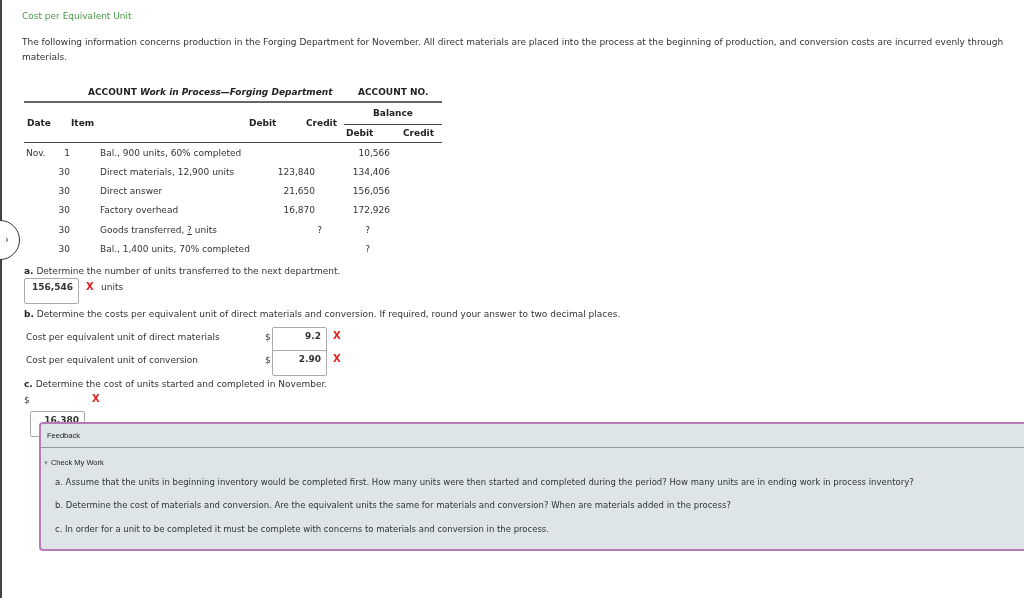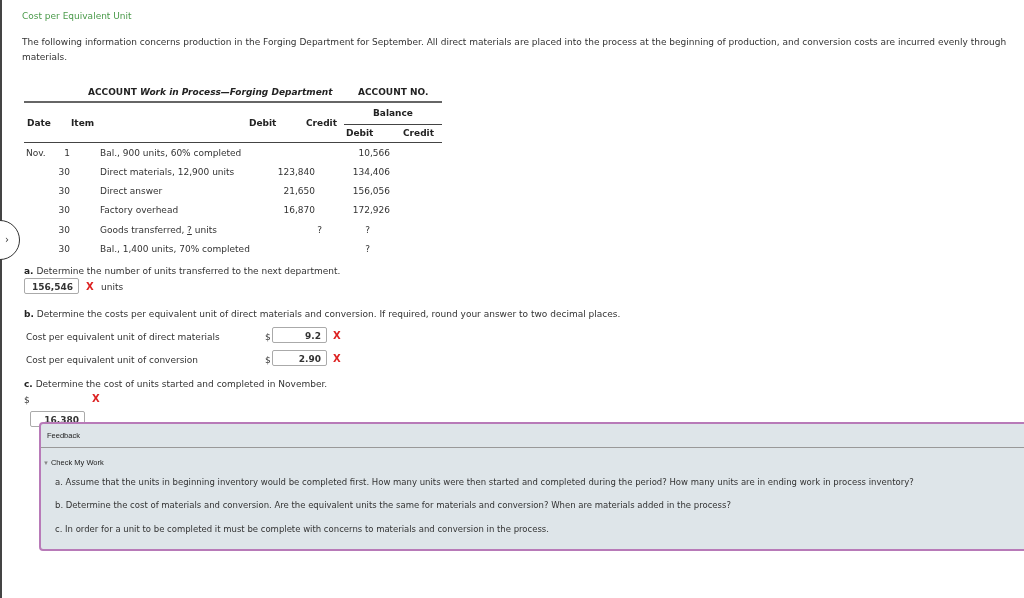--- a/index.html
+++ b/index.html
@@ -65,21 +65,21 @@
     .row .item { left: 64px; padding-left: 12px; }
     .row .debit { left: 220px; width: 71px; text-align: right; }
     .row .credit { left: 280px; width: 18px; text-align: right; }
     .row .bdebit { left: 320px; width: 46px; text-align: right; }
     .u { text-decoration: underline; }
 
     
     .q { position: absolute; font-size: 9px; color: #333; }
     .q b { font-weight: bold; color: #222; }
     .answer-box {
-      position: absolute; height: 16px;
+      position: absolute; height: 26px;
       border: 1px solid #aaa; border-radius: 2px; background: #fff;
       font-size: 9px; font-weight: bold; color: #333;
       text-align: right; padding: 3px 5px 0 5px;
     }
     .x-mark {
       position: absolute; font-size: 10px; font-weight: bold; color: #dd2222;
     }
     .dollar { position: absolute; font-size: 9px; color: #333; }
 
     
@@ -106,21 +106,21 @@
 
 <div class="page">
 
   <div class="collapse-handle">
     <span>›</span>
   </div>
 
   <div class="title">Cost per Equivalent Unit</div>
 
   <div class="intro">
-    <span>The following information concerns production in the Forging Department for September. All direct materials are placed into the process at the beginning of production, and conversion costs are incurred evenly through</span>
+    <span>The following information concerns production in the Forging Department for November. All direct materials are placed into the process at the beginning of production, and conversion costs are incurred evenly through</span>
     <span class="line2">materials.</span>
   </div>
 
   <div class="acct-head-left">
     <span>ACCOUNT</span>
     <i>Work in Process—Forging Department</i>
   </div>
   <div class="acct-head-right">ACCOUNT NO.</div>
   <div class="acct-rule-top"></div>
 

